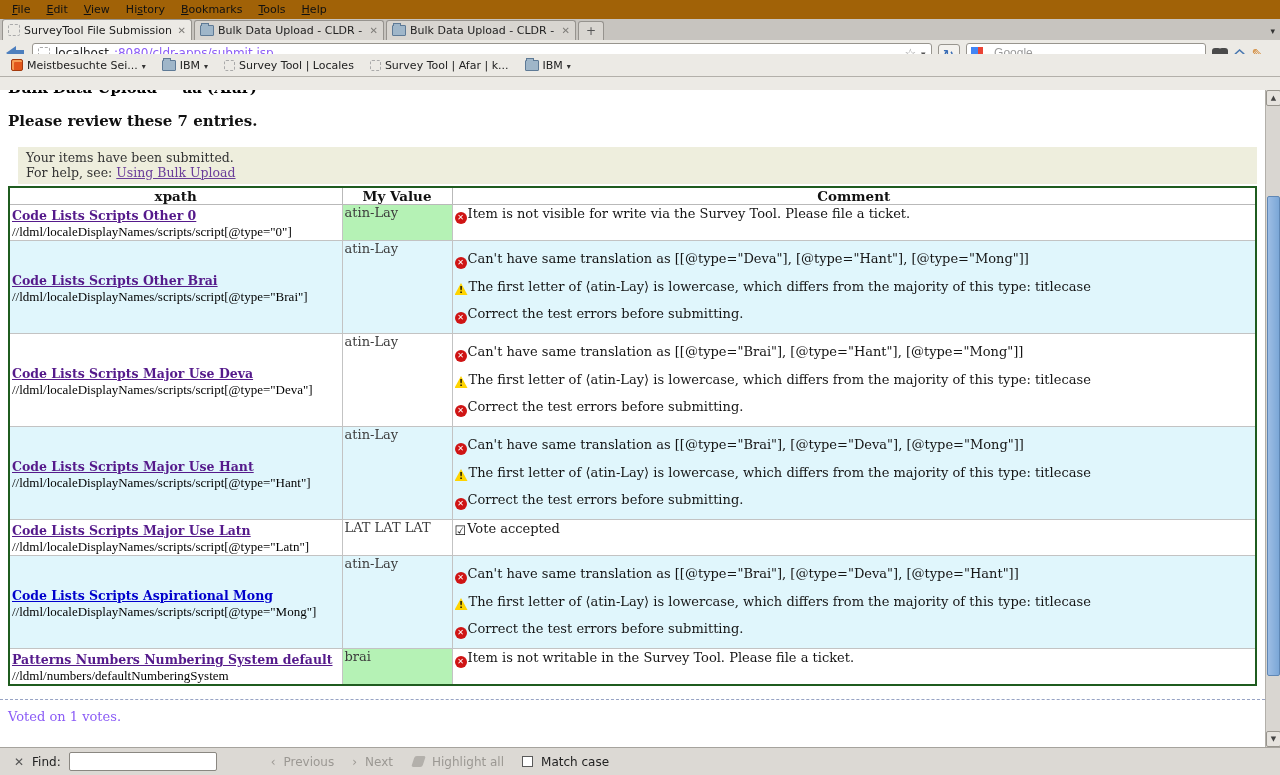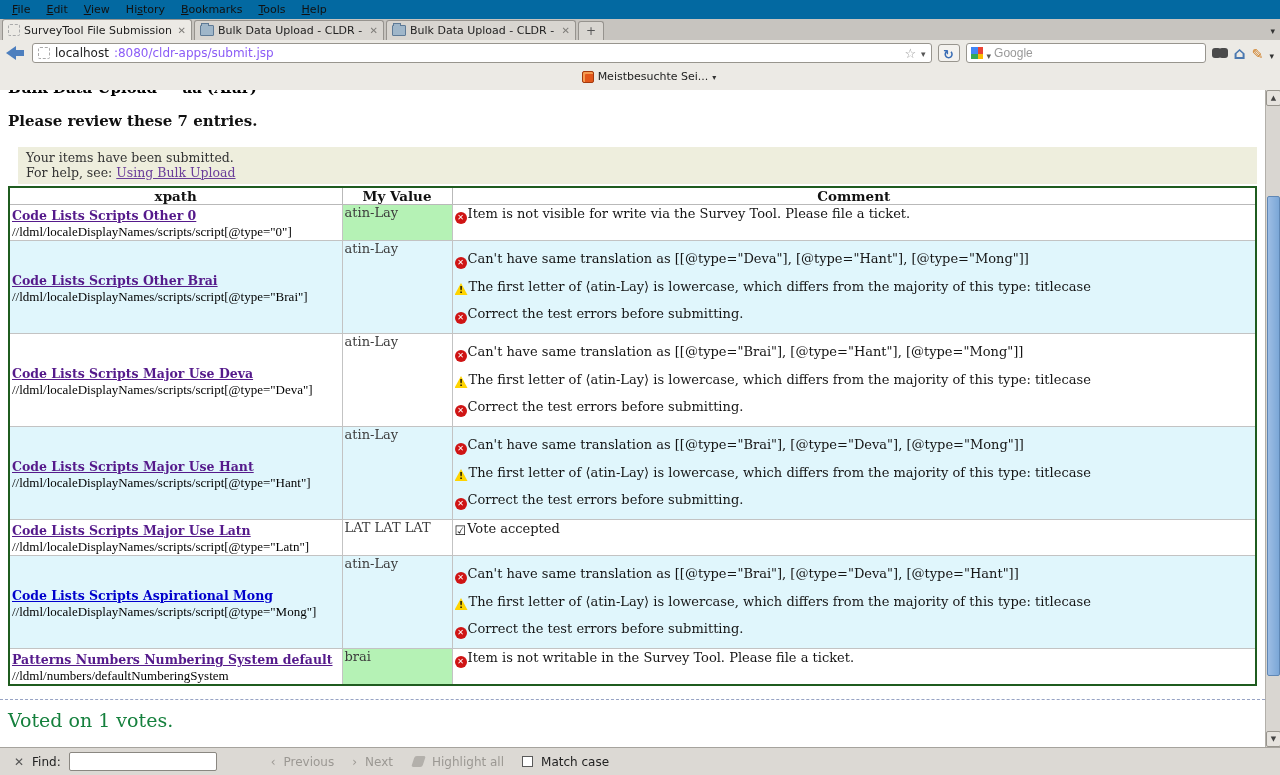--- a/index.html
+++ b/index.html
@@ -1,19 +1,19 @@
 <!DOCTYPE html>
 <html><head>
 <meta charset="utf-8">
 <style>
   * { margin:0; padding:0; box-sizing:border-box; }
   html,body { width:1280px; height:775px; overflow:hidden; background:#eceae5; font-family:"DejaVu Sans", sans-serif; }
 
   
-  .menu-bar { position:absolute; top:0; left:0; right:0; height:19px; background:#0369a1; display:flex; align-items:center; padding-left:4px; font-size:11px; color:#111; }
+  .menu-bar { position:absolute; top:0; left:0; right:0; height:19px; background:#a16207; display:flex; align-items:center; padding-left:4px; font-size:11px; color:#111; }
   .menu-item { padding:0 8px; line-height:19px; cursor:default; }
   .menu-item u { text-decoration:underline; }
 
   .tab-bar { position:absolute; top:19px; left:0; right:0; height:21px; background:#c7c4bf; display:flex; align-items:flex-end; padding-left:2px; }
   .tab { height:20px; width:190px; display:flex; align-items:center; gap:4px; padding:0 5px; margin-right:2px; background:#d8d5d0; border:1px solid #96938e; border-bottom:none; border-radius:3px 3px 0 0; font-size:11px; color:#222; }
   .tab.active { background:#eceae5; height:21px; }
   .tab-title { flex:1; white-space:nowrap; overflow:hidden; }
   .tab-close::before { content:"✕"; color:#7e7c78; font-size:10px; font-weight:bold; }
   .newtab { width:26px; height:19px; display:flex; align-items:center; justify-content:center; background:#d8d5d0; border:1px solid #96938e; border-bottom:none; border-radius:3px 3px 0 0; color:#555; font-size:12px; }
   .tabbar-chevron { position:absolute; right:5px; bottom:4px; color:#333; font-size:9px; }
@@ -40,21 +40,21 @@
       linear-gradient(#fbbc05,#fbbc05) 100% 100%/40% 40% no-repeat; }
   .search-input { border:none; outline:none; flex:1; font-size:12px; color:#333; min-width:0; background:transparent; }
   .search-input::placeholder { color:#999; }
   .binoc { width:16px; height:10px; position:relative; }
   .binoc::before,.binoc::after { content:""; position:absolute; top:0; width:9px; height:10px; background:#4a4a4a; border-radius:3px; }
   .binoc::before { left:0; } .binoc::after { right:0; }
   .home-icon::before { content:"⌂"; color:#4a78b0; font-size:17px; font-weight:bold; line-height:14px; }
   .feed-icon::before { content:"✎"; color:#cf7a1d; font-size:14px; }
   .nav-chevron::before { content:"▾"; color:#333; font-size:9px; }
 
-  .bm-bar { position:absolute; top:70px; left:0; right:0; height:23px; background:#eceae5; border-bottom:1px solid #b3b0aa; display:flex; align-items:center; padding-left:18px; gap:16px; font-size:11px; color:#222;flex-direction:column; }
+  .bm-bar { position:absolute; top:54px; left:0; right:0; height:23px; background:#eceae5; border-bottom:1px solid #b3b0aa; display:flex; align-items:center; padding-left:11px; gap:16px; font-size:11px; color:#222; }
   .bm-item { display:flex; align-items:center; gap:4px; }
   .bi-grid { width:12px; height:12px; background:#e2571b; border:1px solid #a33a0e; border-radius:2px; box-shadow:inset 2px 2px 0 #f59b52; }
   .bi-folder { width:14px; height:11px; background:#9fb6c9; border:1px solid #5e7a96; border-radius:1px; position:relative; }
   .bi-folder::before { content:""; position:absolute; top:-3px; left:0; width:6px; height:2px; background:#9fb6c9; border:1px solid #5e7a96; border-bottom:none; }
   .bi-dashed { width:11px; height:11px; border:1px dashed #aaa; border-radius:2px; }
   .bm-caret::before { content:"▾"; color:#333; font-size:8px; }
 
   
   .content { position:absolute; top:90px; left:0; right:15px; bottom:28px; background:#fff; overflow:hidden; font-family:"DejaVu Serif", serif; }
   .clip-head { height:7px; overflow:hidden; margin-left:8px; }
@@ -78,21 +78,21 @@
   .cm-line { line-height:18px; }
   .cm-cell.multi .cm-line { margin:9px 0; }
   .ic { display:inline-block; vertical-align:-2px; margin-right:1px; }
   .ic-error { width:12px; height:12px; border-radius:50%; background:#cf1414; color:#fff; font-size:8px; font-weight:bold; text-align:center; line-height:12px; font-family:"DejaVu Sans", sans-serif; }
   .ic-error::before { content:"✕"; }
   .ic-warning { width:13px; height:12px; background:#ffd400; clip-path:polygon(50% 0,100% 100%,0 100%); color:#000; font-size:8px; font-weight:bold; text-align:center; line-height:15px; font-family:"DejaVu Sans", sans-serif; }
   .ic-warning::before { content:"!"; }
   .ic-check { font-size:13px; color:#111; line-height:12px; }
   .ic-check::before { content:"☑"; }
   .sep { border-top:1px dashed #97a3c4; margin:13px 0 0 0; }
-  .footer-note { font-size:19px; color:#15803d; margin:9px 0 12px 8px; }
+  .footer-note { font-size:13px; color:#8b5cf6; margin:9px 0 12px 8px; }
 
   
   .scrollbar { position:absolute; top:90px; right:0; bottom:28px; width:15px; background:#d9d6d1; border-left:1px solid #b3b0aa; }
   .sb-btn { position:absolute; left:0; width:15px; height:16px; background:#e6e3de; border:1px solid #98958e; border-radius:2px; text-align:center; font-size:7px; color:#444; line-height:14px; }
   .sb-up { top:0; } .sb-down { bottom:0; }
   .sb-thumb { position:absolute; left:1px; width:13px; top:106px; height:480px; background:linear-gradient(90deg,#9dbde4,#7ba7d7); border:1px solid #5f87b5; border-radius:2px; }
 
   
   .find-bar { position:absolute; left:0; right:0; bottom:0; height:28px; background:#dcd9d4; border-top:1px solid #a6a39d; display:flex; align-items:center; padding-left:14px; gap:8px; font-size:12px; color:#222; }
   .find-close::before { content:"✕"; color:#555; font-size:12px; font-weight:bold; }

